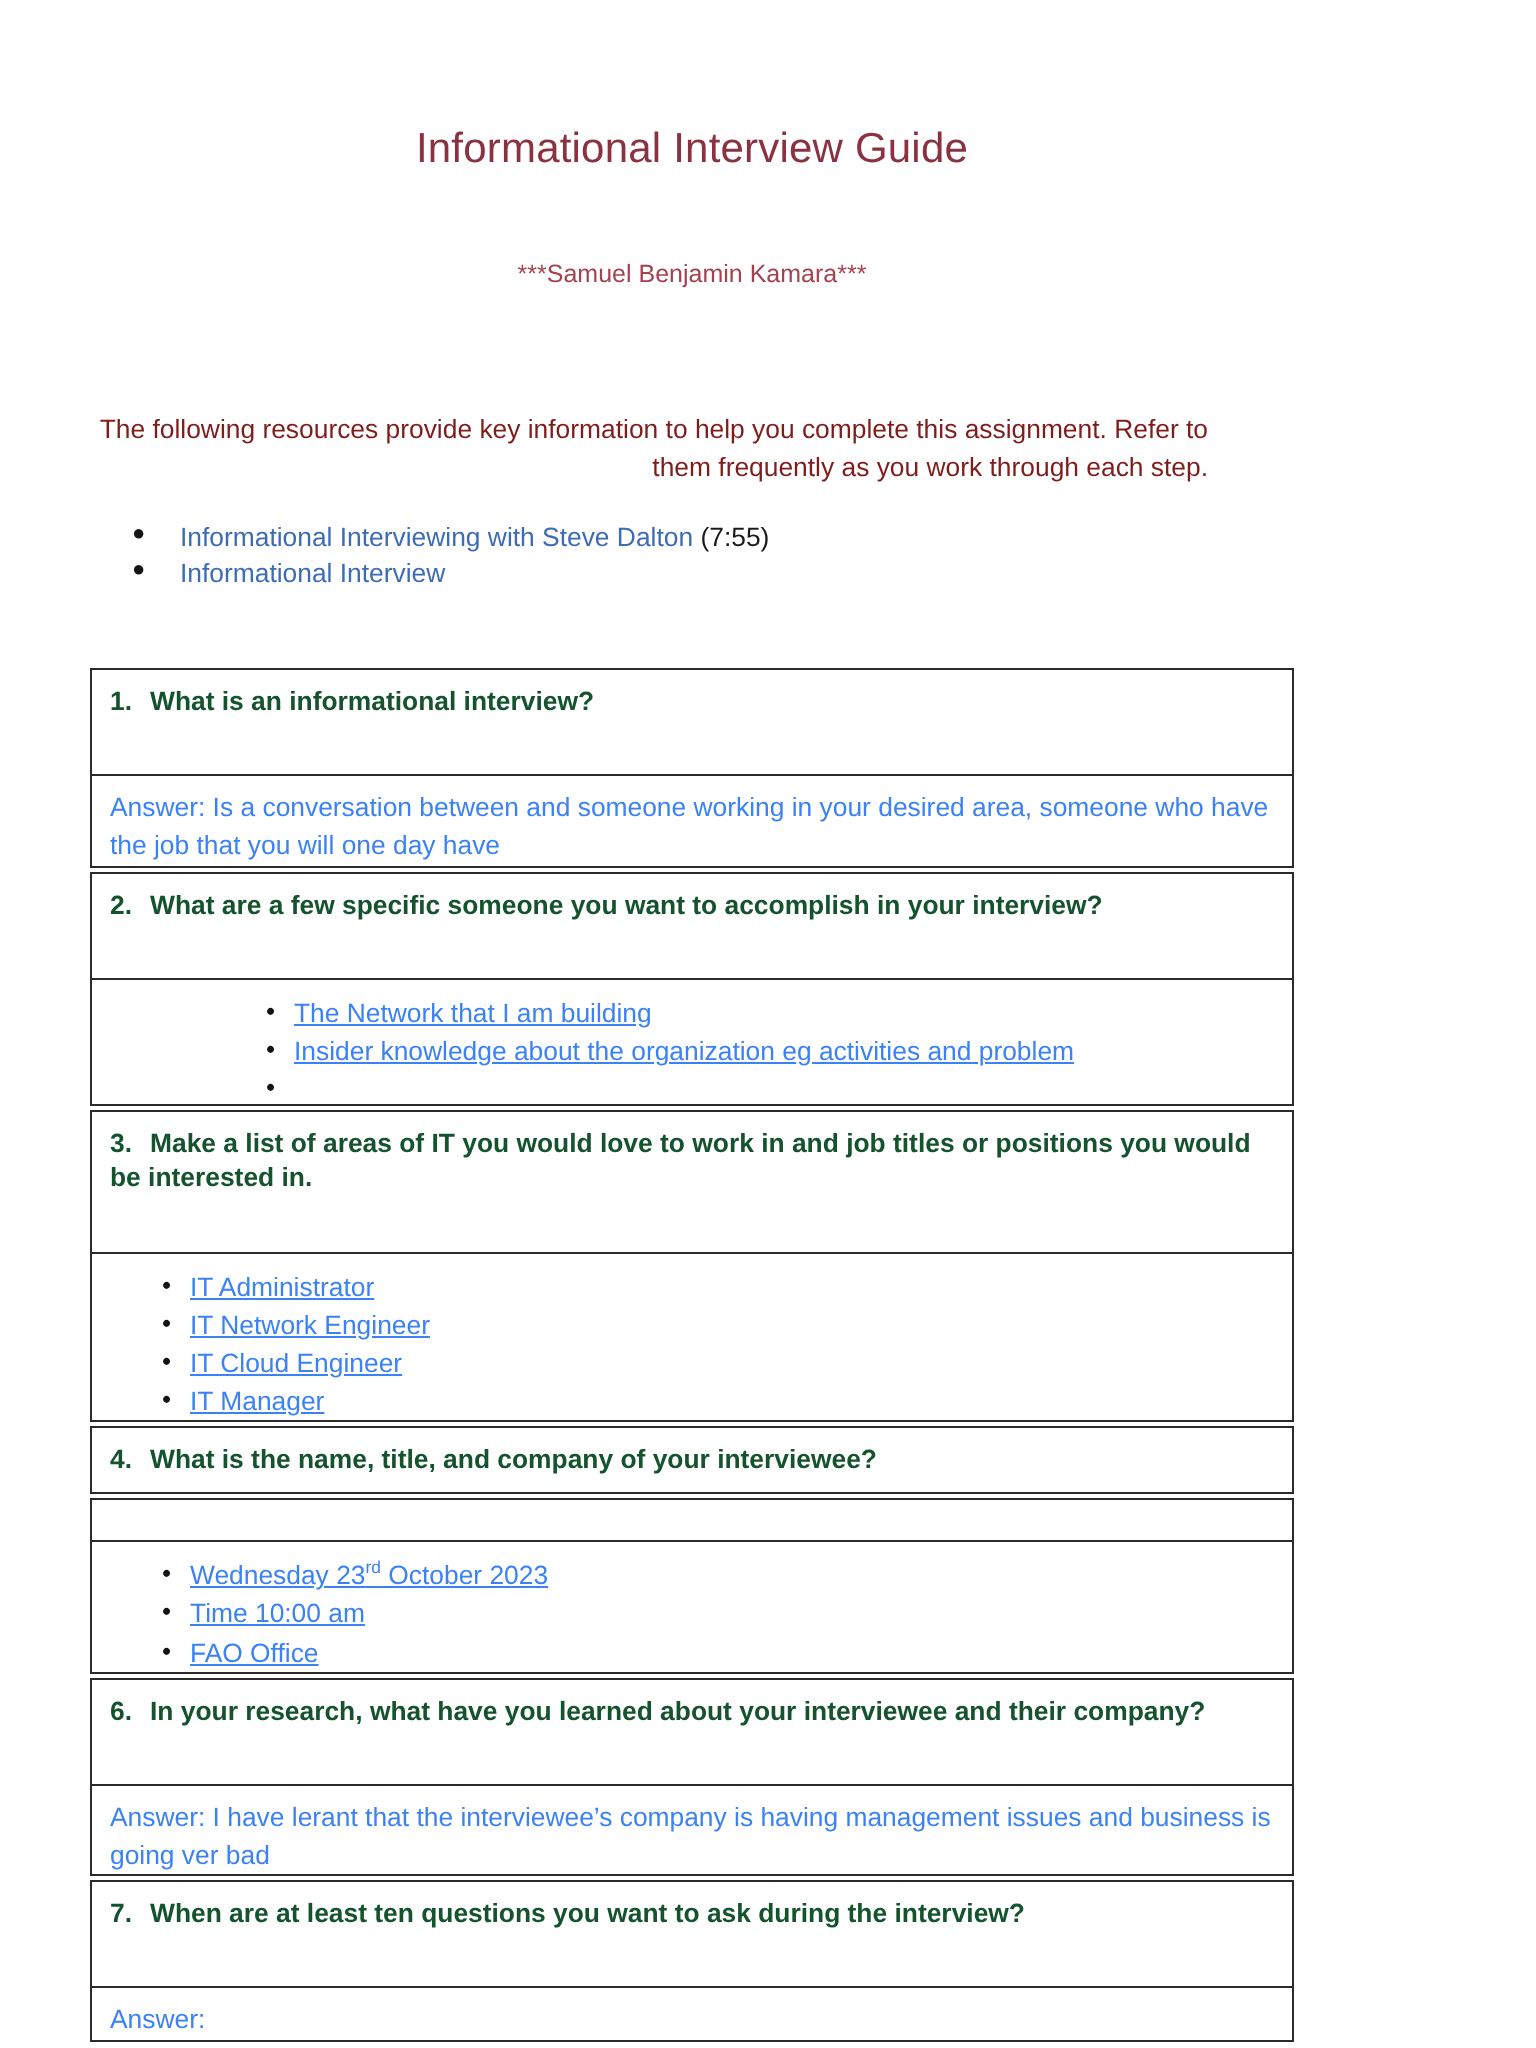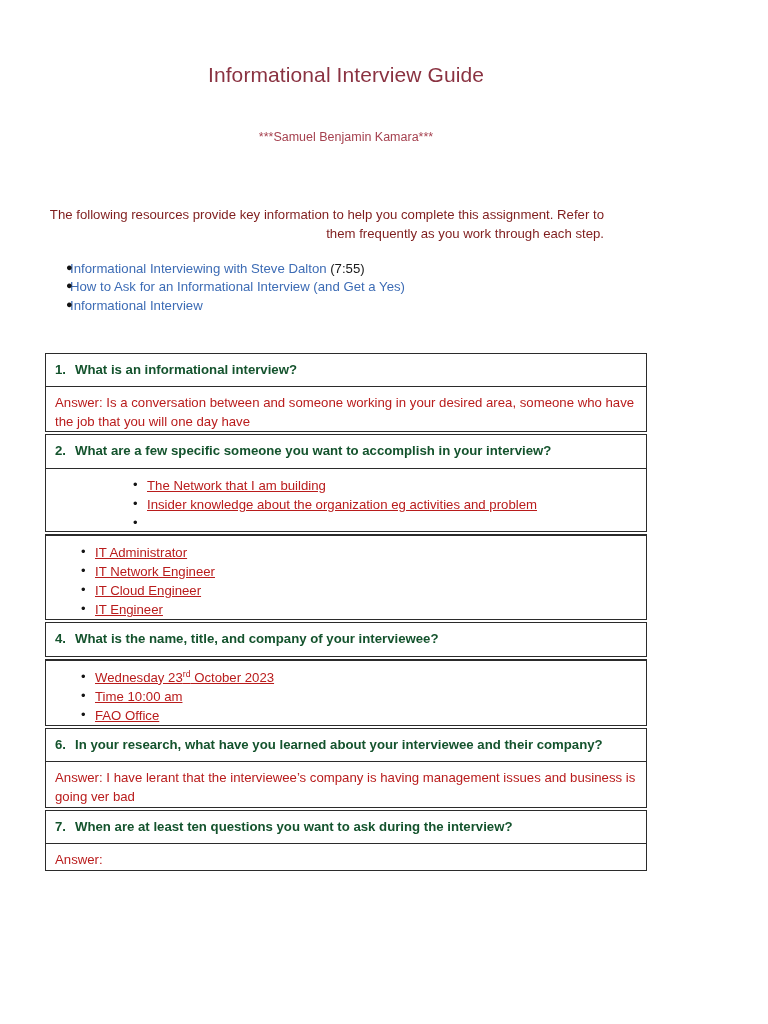--- a/index.html
+++ b/index.html
@@ -55,21 +55,21 @@
   }
 
   
   .links {
     list-style: none;
     margin: 0;
     padding: 16px 0 0 0;
   }
   .links li {
     position: relative;
-    padding-left: 70px;
+    padding-left: 90px;
     font-size: 13.2px;
     line-height: 1.42;
     color: #1a1a1a;
   }
   .links li::before {
     content: "\25CF";
     position: absolute;
     left: 66px;
     top: -1px;
     font-size: 11px;
@@ -108,21 +108,22 @@
   }
   .q-row .qnum {
     display: inline-block;
     min-width: 20px;
   }
   .a-row {
     border-top: 1.6px solid #2b2b2b;
     padding: 7px 9px 0 9px;
     font-size: 13.2px;
     line-height: 1.42;
-    color: #b91c1c;
+    color: #3b82f6;
+    margin-top: 20px;
   }
   .a-text {
     margin: 0;
   }
 
   
   ul.a-bullets {
     list-style: none;
     margin: 0;
     padding: 0;
@@ -162,21 +163,20 @@
 <div class="page">
 
   <h1 class="doc-title">Informational Interview Guide</h1>
 
   <p class="doc-subtitle">***Samuel Benjamin Kamara***</p>
 
   <p class="intro">The following resources provide key information to help you complete this assignment. Refer to them frequently as you work through each step.</p>
 
   <ul class="links">
       <li><a class="link-a">Informational Interviewing with Steve Dalton</a><span class="link-suffix"> (7:55)</span></li>
-      <li><a class="link-a">How to Ask for an Informational Interview (and Get a Yes)</a></li>
       <li><a class="link-a">Informational Interview</a></li>
     </ul>
 
   <div class="qa-stack">
       <div class="qa-block">
         <div class="q-row"><span class="qnum">1.</span><span>What is an informational interview?</span></div>
         <div class="a-row">
           <p class="a-text">Answer: Is a conversation between and someone working in your desired area, someone who have the job that you will one day have</p>
         </div>
       </div>
@@ -184,26 +184,27 @@
         <div class="q-row"><span class="qnum">2.</span><span>What are a few specific someone you want to accomplish in your interview?</span></div>
         <div class="a-row">
           <ul class="a-bullets indented">
             <li>The Network that I am building</li>
             <li>Insider knowledge about the organization eg activities and problem</li>
             <li></li>
           </ul>
         </div>
       </div>
       <div class="qa-block">
+        <div class="q-row"><span class="qnum">3.</span><span>Make a list of areas of IT you would love to work in and job titles or positions you would be interested in.</span></div>
         <div class="a-row">
           <ul class="a-bullets">
             <li>IT Administrator</li>
             <li>IT Network Engineer</li>
             <li>IT Cloud Engineer</li>
-            <li>IT Engineer</li>
+            <li>IT Manager</li>
           </ul>
         </div>
       </div>
       <div class="qa-block">
         <div class="q-row"><span class="qnum">4.</span><span>What is the name, title, and company of your interviewee?</span></div>
       </div>
       <div class="qa-block">
         <div class="a-row">
           <ul class="a-bullets">
             <li><span>Wednesday 23</span><sup>rd</sup><span> October 2023</span></li>

